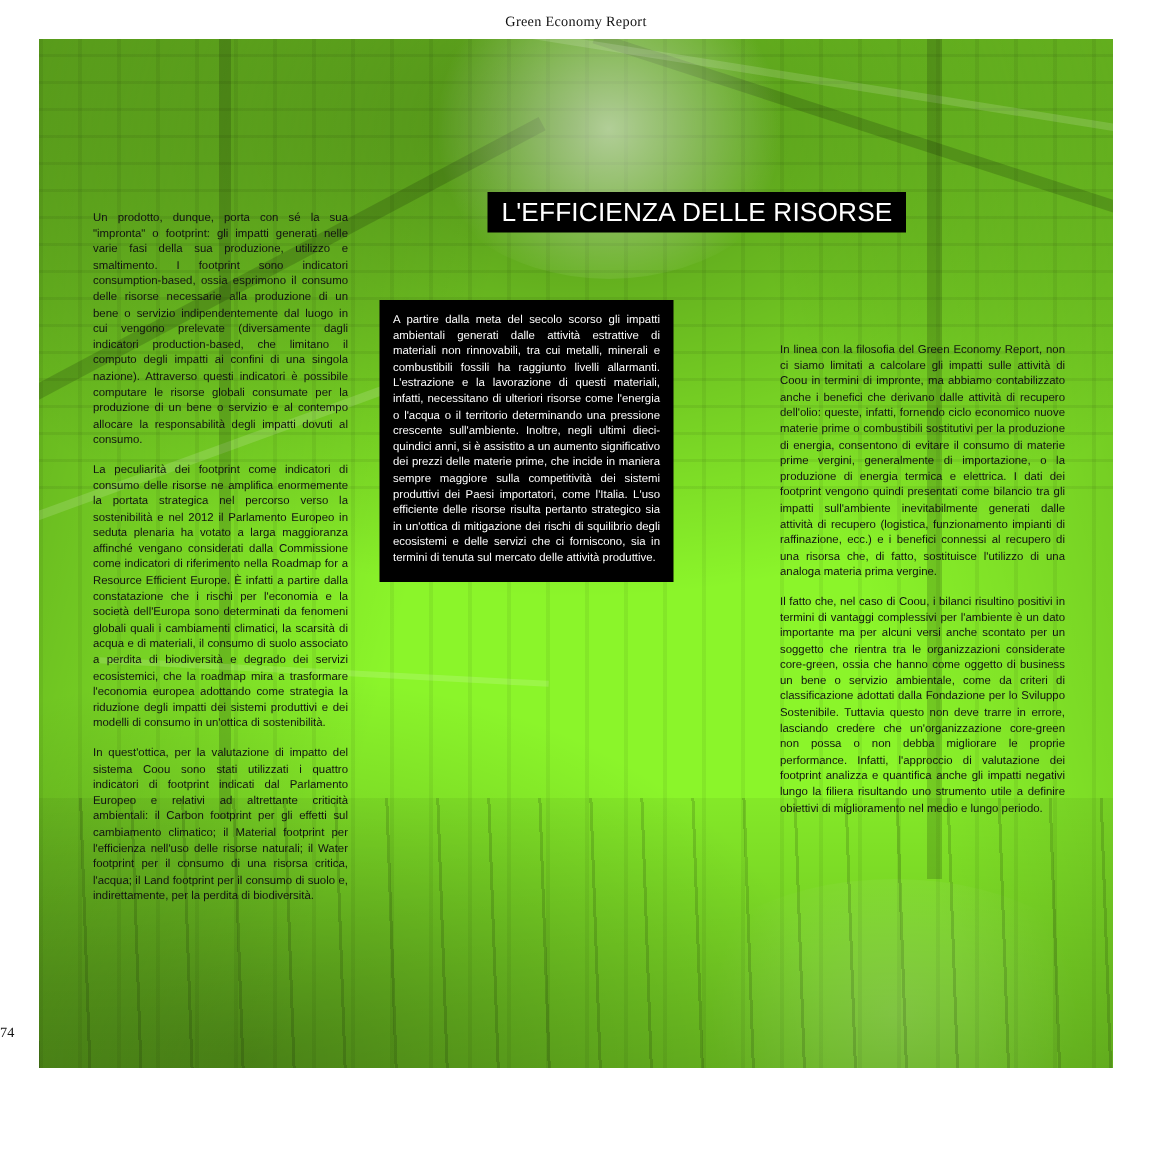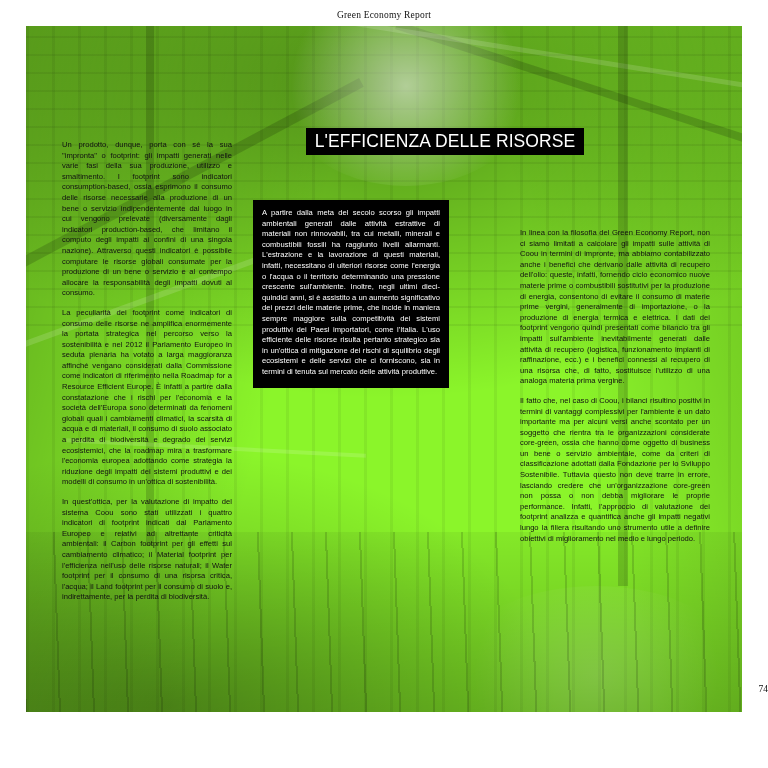--- a/index.html
+++ b/index.html
@@ -89,21 +89,21 @@
     color: #111111;
     letter-spacing: 0.2px;
   }
 
   
   .headline {
     position: absolute;
     left: 286px;
     top: 128px;
     width: 318px;
-    text-align: center;
+    text-align: right;
   }
   .headline .line {
     display: inline-block;
     background: #000000;
     color: #ffffff;
     font-size: 17.5px;
     line-height: 22px;
     padding: 2px 9px 3px 9px;
     margin-bottom: 2px;
     letter-spacing: 0.1px;
@@ -128,21 +128,21 @@
 
   .col1 { left: 62px;  top: 140px; width: 170px; }
   .col2 { left: 253px; top: 200px; width: 178px; }
   .col3 { left: 520px; top: 228px; width: 190px; }
 
   
   .folio {
     position: absolute;
     left: 0; right: 0;
     bottom: 18px;
-    text-align: right;
+    text-align: left;
     font-family: "Liberation Serif", serif;
     font-size: 9.5px;
     color: #111111;
   }
 </style>
 </head>
 <body>
 
 <div id="page">
 

